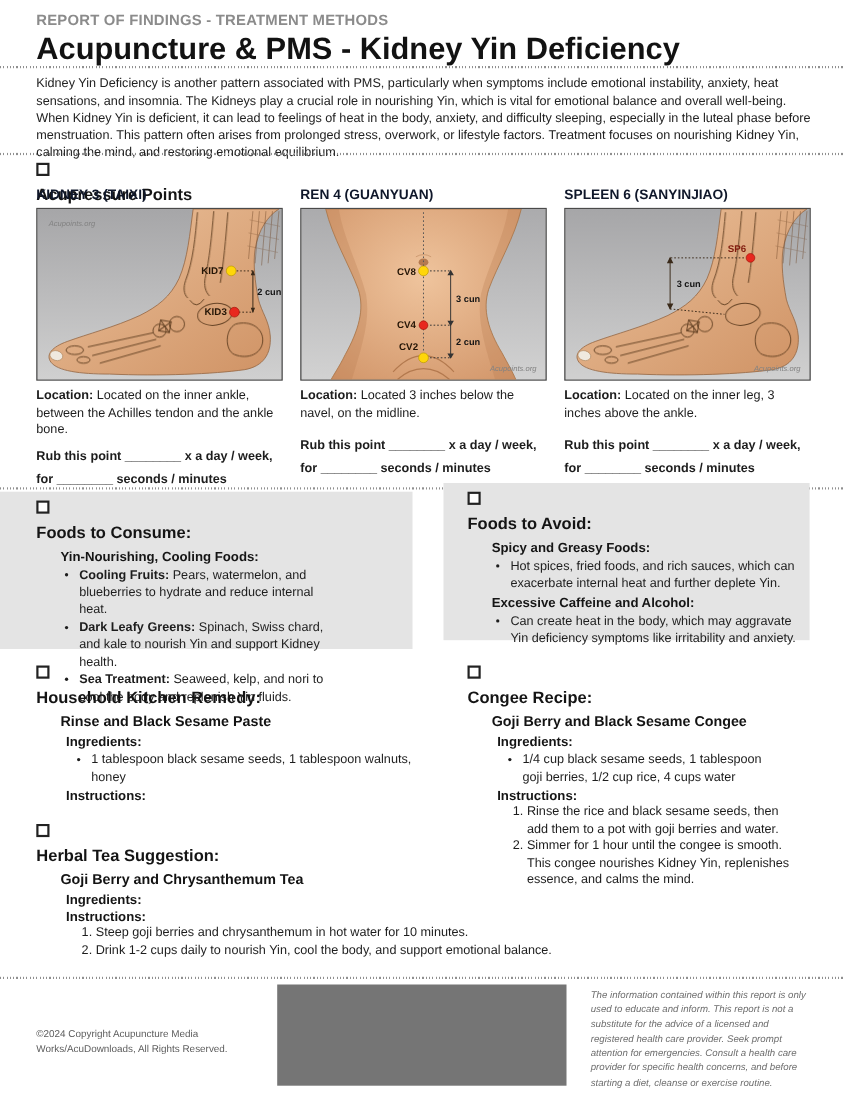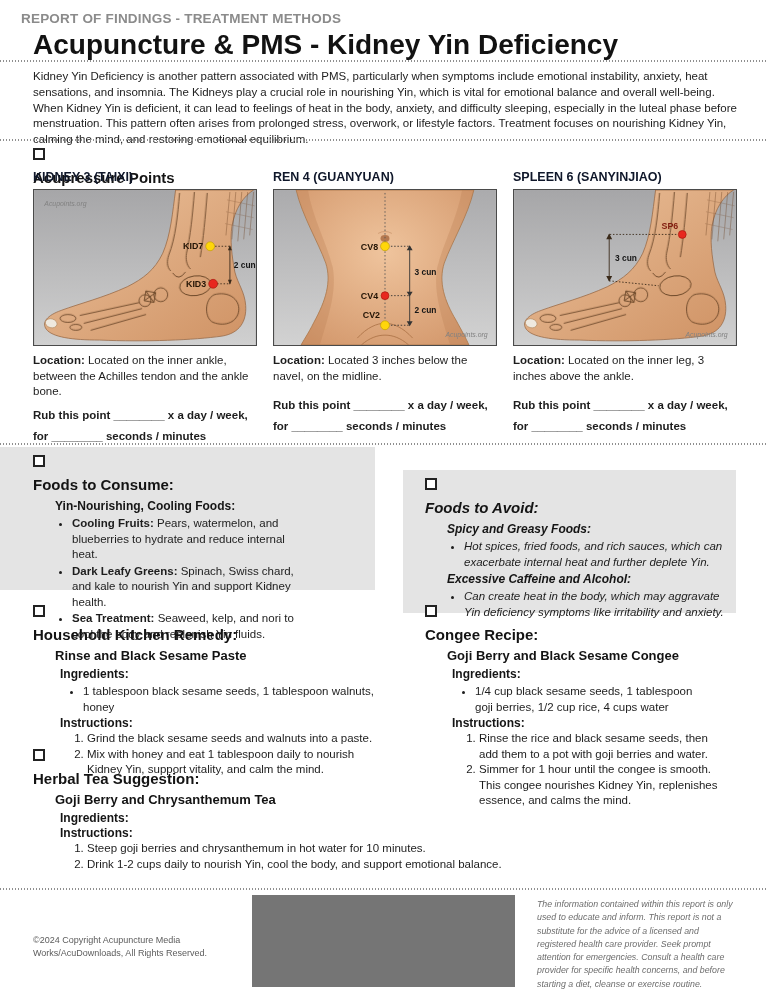--- a/index.html
+++ b/index.html
@@ -4,34 +4,34 @@
 <style>
   * { margin:0; padding:0; box-sizing:border-box; }
   html,body { background:#fff; }
   #root {
     position:relative; width:768px; height:994px; background:#ffffff;
     font-family:"Liberation Sans", sans-serif; color:#1d1d1d; overflow:hidden;
   }
   .abs { position:absolute; }
   .dotline { position:absolute; left:0; right:0; height:2px;
     background:repeating-linear-gradient(to right,#8f8f8f 0 1px,transparent 1px 3px); }
-  .eyebrow { left:21px; top:11px; font-size:13.5px; font-weight:bold; color:#8b8b8b; letter-spacing:.2px; }
+  .eyebrow { left:33px; top:11px; font-size:13.5px; font-weight:bold; color:#8b8b8b; letter-spacing:.2px; }
   .title { left:33px; top:29px; font-size:28px; font-weight:bold; color:#121212; }
   .intro { left:33px; top:69px; width:707px; font-size:11.5px; line-height:15.8px; color:#222; }
   .h-check { display:flex; align-items:flex-start; gap:9px; font-weight:bold; font-size:15px; color:#141414; white-space:nowrap;flex-direction:column; }
   .cb { width:12px; height:12px; border:2px solid #222; background:#fff; flex:0 0 auto; }
   .cols { left:33px; top:170px; width:706px; display:grid; grid-template-columns:224px 224px 224px; column-gap:16px; }
   .pt-name { font-weight:bold; font-size:12.5px; height:19px; color:#0f172a; }
   .img-frame { width:224px; height:157px; border:1px solid #4a4a4a; background:#b5b5b5; }
   .img-frame svg { display:block; }
   .loc { margin-top:7px; font-size:11.5px; line-height:15.5px; min-height:37px; }
   .rub { margin-top:9px; font-weight:bold; font-size:11.5px; }
   .graybox { position:absolute; background:#e4e4e4; height:143px; }
   .gb-left { left:0; top:447px; width:375px; }
-  .gb-right { left:403px; top:470px; width:333px;font-style:italic; }
+  .gb-right { left:403px; top:439px; width:333px; }
   .sub-bold { font-weight:bold; font-size:12px; color:#151515; }
   ul.bullets { margin:3px 0 0 0; padding-left:17px; list-style:disc outside; }
   ul.bullets li { font-size:11.5px; line-height:15.5px; margin-bottom:1px; }
   ol.steps { margin:1px 0 0 0; padding-left:17px; list-style:decimal outside; }
   ol.steps li { font-size:11.5px; line-height:15.5px; }
   .recipe-title { font-weight:bold; font-size:13px; color:#131313; }
   .blocklabel { font-weight:bold; font-size:12px; color:#151515; }
   .copyright { left:33px; top:934px; width:180px; font-size:9px; line-height:13px; color:#5c5c5c; }
   .grayrect { left:252px; top:895px; width:263px; height:92px; background:#757575; }
   .disclaimer { left:537px; top:898px; width:203px; font-size:8.8px; line-height:13.3px; font-style:italic; color:#6d6d6d; }
@@ -266,24 +266,20 @@
     <div class="h-check">
       <span class="cb"></span>
       <span>Household Kitchen Remedy:</span>
     </div>
     <div class="recipe-title" style="margin:5px 0 0 22px">Rinse and Black Sesame Paste</div>
     <div class="blocklabel" style="margin:4px 0 0 27px">Ingredients:</div>
     <ul class="bullets" style="margin-left:33px; width:330px">
       <li><span>1 tablespoon black sesame seeds, 1 tablespoon walnuts, honey</span></li>
     </ul>
     <div class="blocklabel" style="margin:1px 0 0 27px">Instructions:</div>
-    <ol class="steps" style="margin-left:37px; width:322px">
-      <li><span>Grind the black sesame seeds and walnuts into a paste.</span></li>
-      <li><span>Mix with honey and eat 1 tablespoon daily to nourish Kidney Yin, support vitality, and calm the mind.</span></li>
-    </ol>
   </div>
 
   <div class="abs" style="left:425px; top:605px; width:320px;">
     <div class="h-check">
       <span class="cb"></span>
       <span>Congee Recipe:</span>
     </div>
     <div class="recipe-title" style="margin:5px 0 0 22px">Goji Berry and Black Sesame Congee</div>
     <div class="blocklabel" style="margin:4px 0 0 27px">Ingredients:</div>
     <ul class="bullets" style="margin-left:33px; width:250px">

